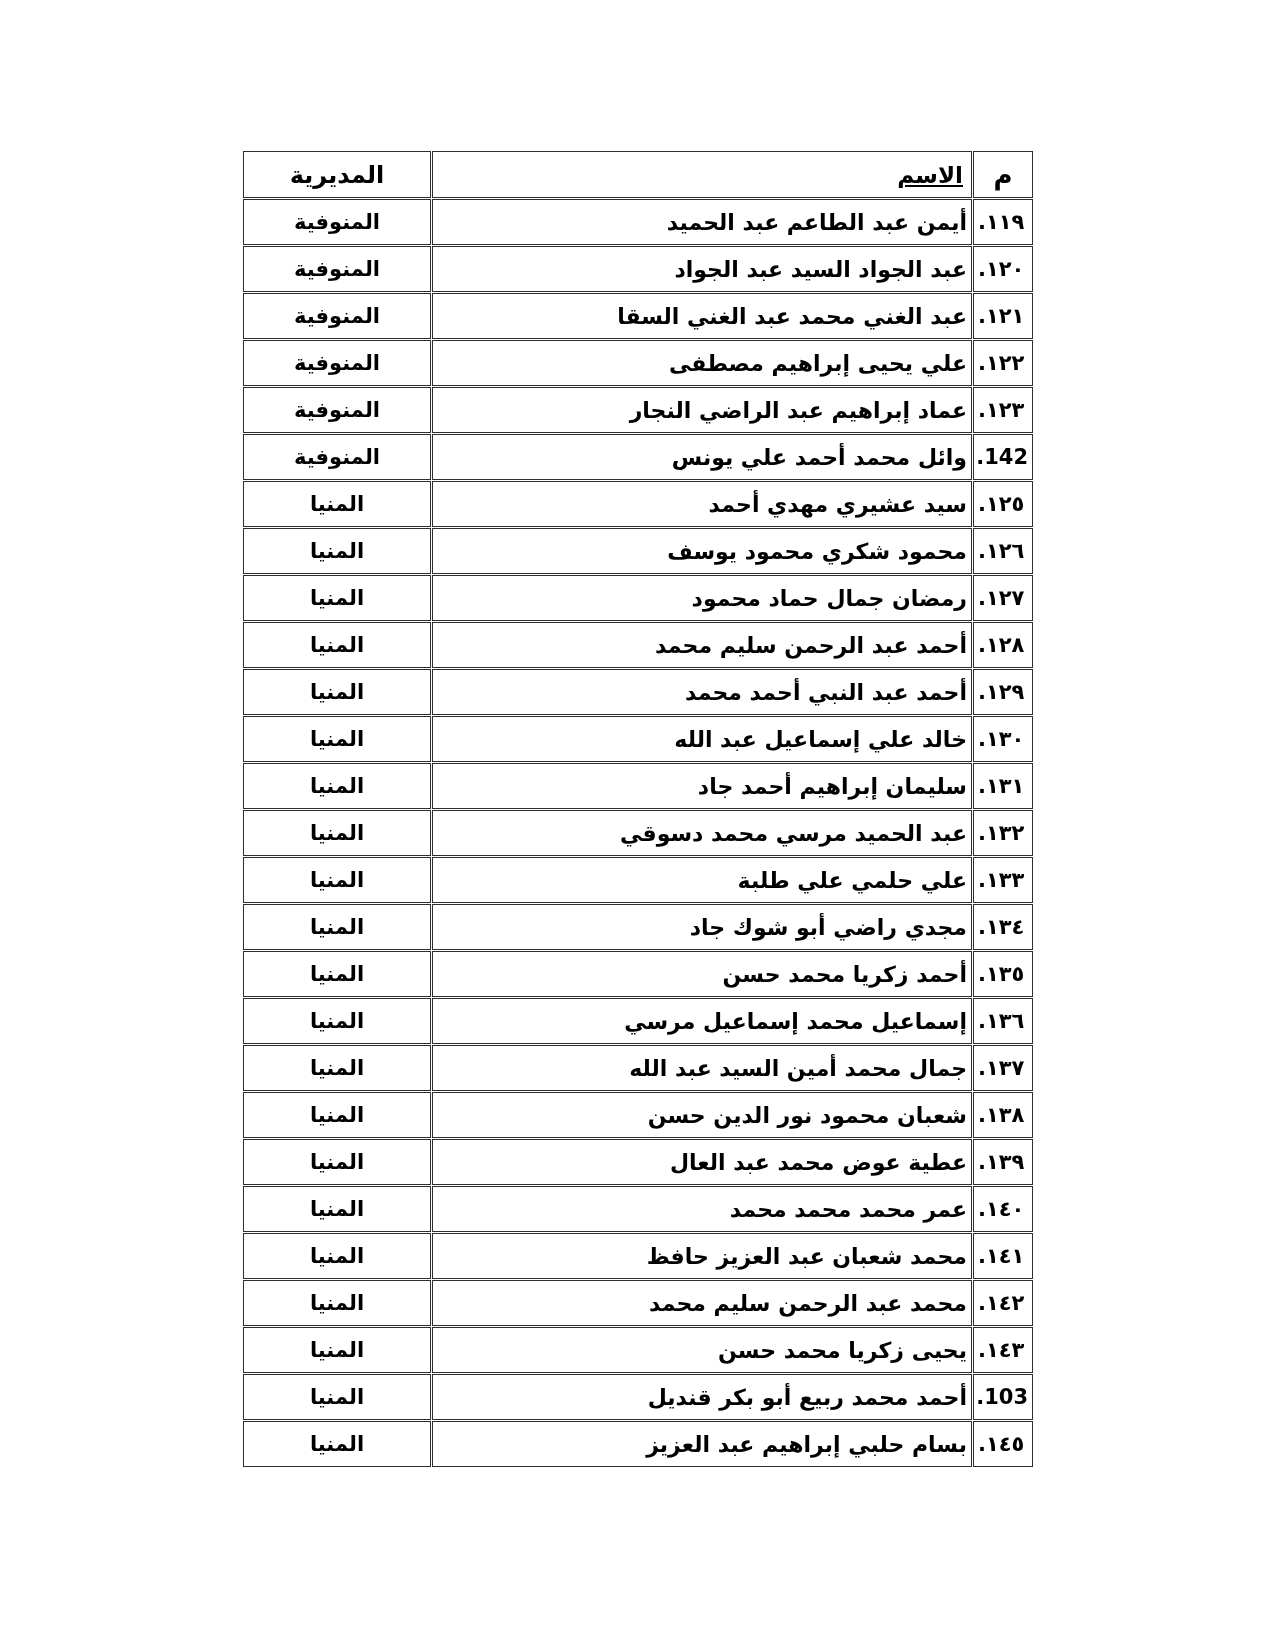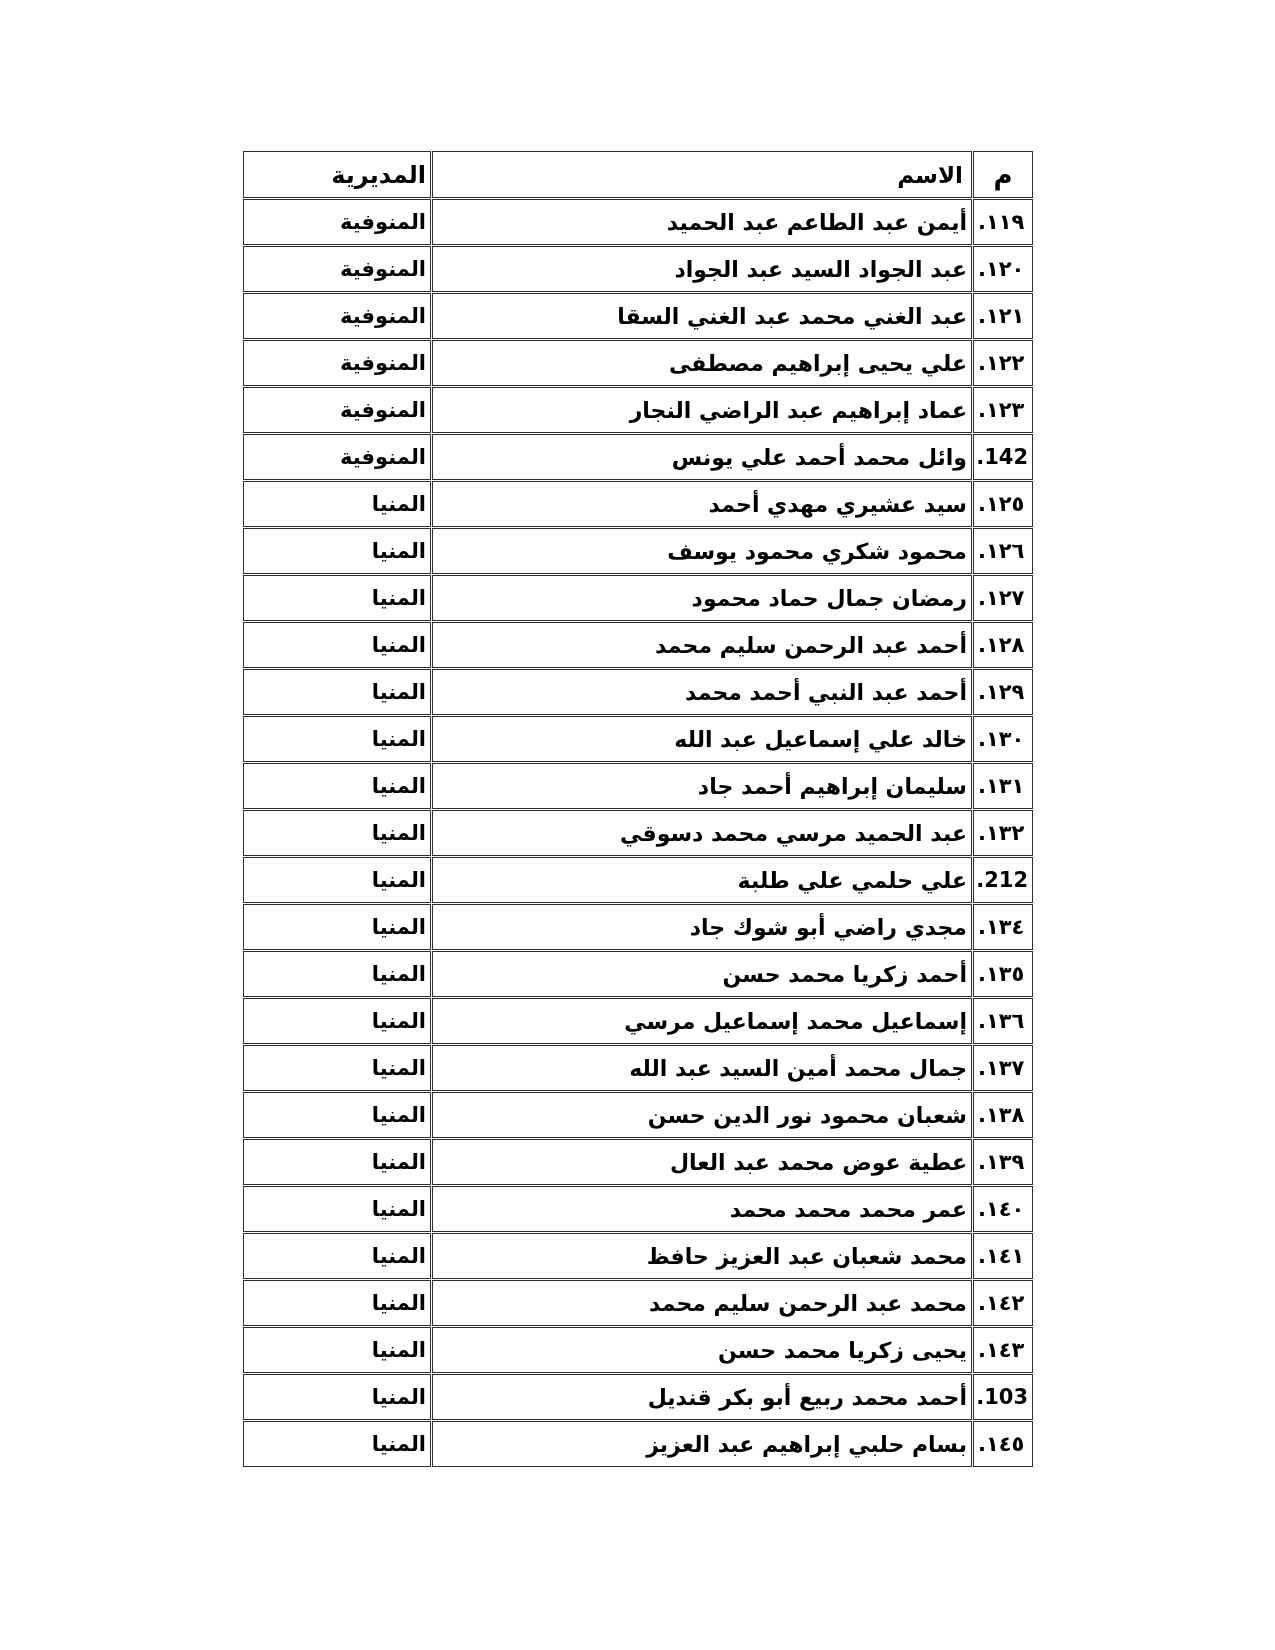--- a/index.html
+++ b/index.html
@@ -39,27 +39,27 @@
     overflow: hidden;
     white-space: nowrap;
   }
   
   col.c-num  { width: 60px;  }
   col.c-name { width: 540px; }
   col.c-dir  { width: 188px; }
 
   thead th { height: 45px; font-size: 24px; }
   thead th.col-num  { text-align: center; font-size: 26px; }
-  thead th.col-name { text-align: right; padding-right: 8px; font-size: 23px; }
-  thead th.col-dir  { text-align: right; }
+  thead th.col-name { text-align: right; padding-right: 8px; font-size: 23px; text-decoration: underline; }
+  thead th.col-dir  { text-align: center; }
 
   tbody td { height: 44px; }
   td.col-num  { text-align: left; font-size: 21px; }
   td.col-name { text-align: right; font-size: 22px; }
-  td.col-dir  { font-size: 21px; }
+  td.col-dir  { text-align: center; font-size: 21px; }
 </style>
 </head>
 <body>
 
 <div class="page">
   <table class="roster">
     <colgroup>
       <col class="c-num">
       <col class="c-name">
       <col class="c-dir">
@@ -136,21 +136,21 @@
           <td class="col-num">١٣١.</td>
           <td class="col-name">سليمان إبراهيم أحمد جاد</td>
           <td class="col-dir">المنيا</td>
         </tr>
         <tr>
           <td class="col-num">١٣٢.</td>
           <td class="col-name">عبد الحميد مرسي محمد دسوقي</td>
           <td class="col-dir">المنيا</td>
         </tr>
         <tr>
-          <td class="col-num">212.</td>
+          <td class="col-num">١٣٣.</td>
           <td class="col-name">علي حلمي علي طلبة</td>
           <td class="col-dir">المنيا</td>
         </tr>
         <tr>
           <td class="col-num">١٣٤.</td>
           <td class="col-name">مجدي راضي أبو شوك جاد</td>
           <td class="col-dir">المنيا</td>
         </tr>
         <tr>
           <td class="col-num">١٣٥.</td>

